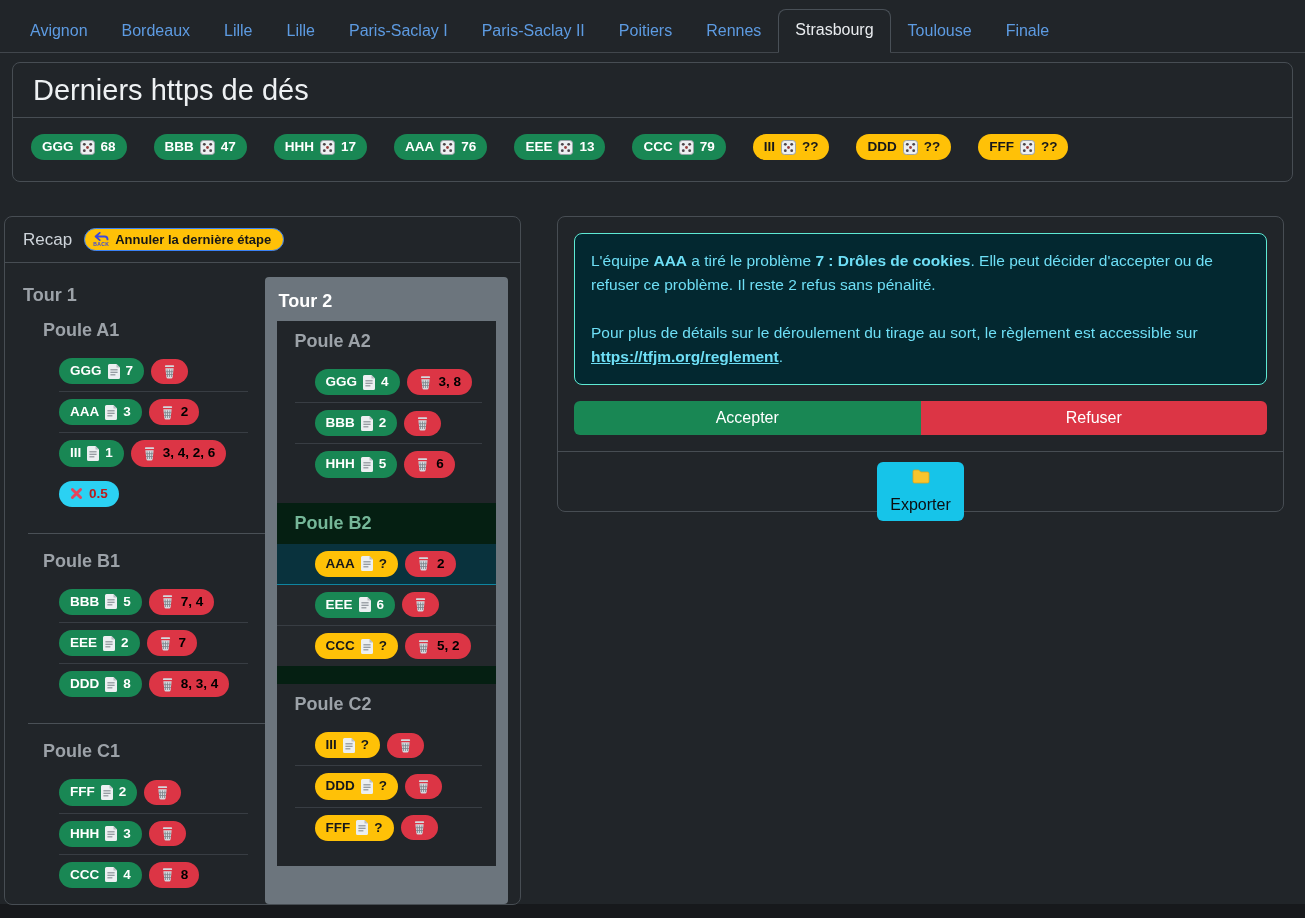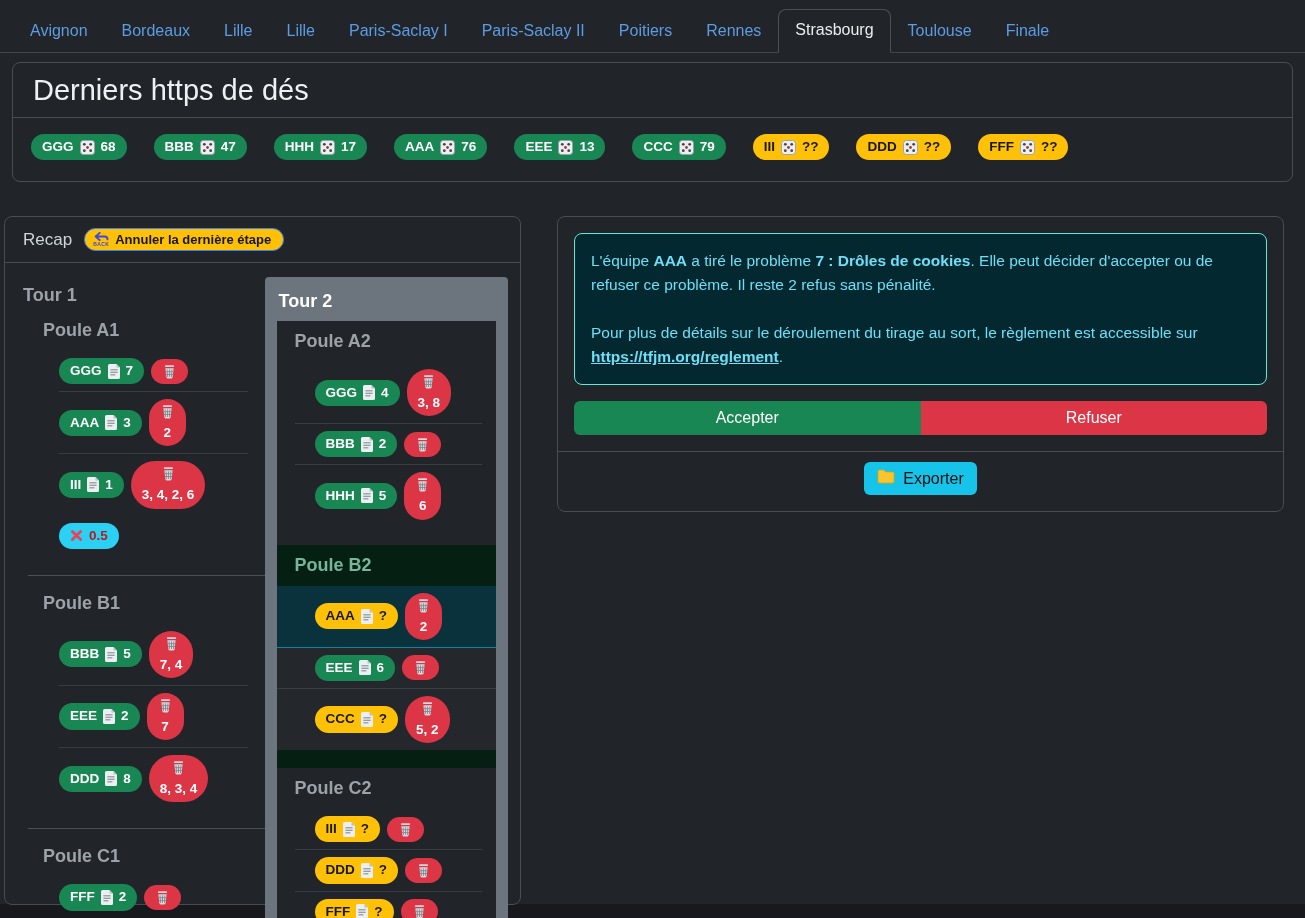--- a/index.html
+++ b/index.html
@@ -34,21 +34,21 @@
   .rolls-title  { font-size:29px; font-weight:400; color:#eef1f3; }
   .rolls-body   { display:flex; align-items:center; padding:16px 18px; }
 
   .pill {
     display:inline-flex; align-items:center; gap:6px;
     border-radius:999px; padding:5px 11px;
     font-size:13.5px; font-weight:700; line-height:1.2; white-space:nowrap;
   }
   .pill.green { background:#198754; color:#fff; }
   .pill.yellow{ background:#ffc107; color:#16181b; }
-  .pill.red   { background:#dc3545; color:#ffffff;flex-direction:column; }
+  .pill.red   { background:#dc3545; color:#000000; }
   .pill.cyan  { background:#2bd1f2; color:#b91c1c; }
   .rolls-body .pill { margin-right:27px; }
 
   
   .recap-header { display:flex; align-items:center; gap:12px; padding:11px 18px; border-bottom:1px solid #474d53; }
   .recap-title  { font-size:17px; color:#ced4da; }
   .undo-btn {
     display:inline-flex; align-items:center; gap:6px;
     background:#ffc107; color:#141619; border:1px solid #3b82f6; border-radius:14px;
     padding:3px 12px 3px 8px; font-size:13px; font-weight:700; cursor:pointer;
@@ -108,20 +108,21 @@
   }
   .btn-accept { background:#198754; border-radius:6px 0 0 6px; }
   .btn-refuse { background:#dc3545; border-radius:0 6px 6px 0; }
 
   .panel-footer { border-top:1px solid #474d53; padding:10px; text-align:center; }
   .btn-export {
     display:inline-flex; align-items:center; gap:8px;
     background:#16c4e9; color:#0c0e10; border:none; border-radius:6px;
     padding:7px 13px; font-size:16px; cursor:pointer;
     font-family:"Liberation Sans", sans-serif;
+    flex-direction:column;
   }
 </style>
 </head>
 <body>
 
 <div class="page">
 
   <nav class="navbar" id="navbar">
       <div class="nav-tab">Avignon</div>
       <div class="nav-tab">Bordeaux</div>

